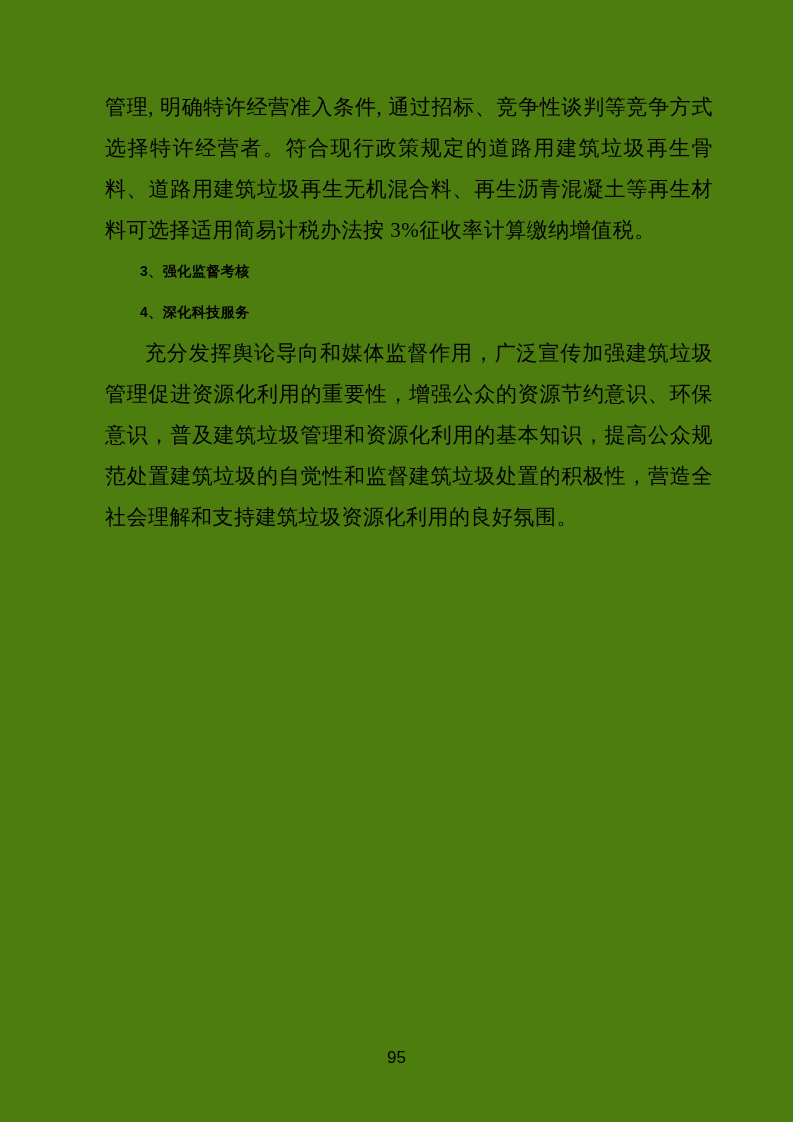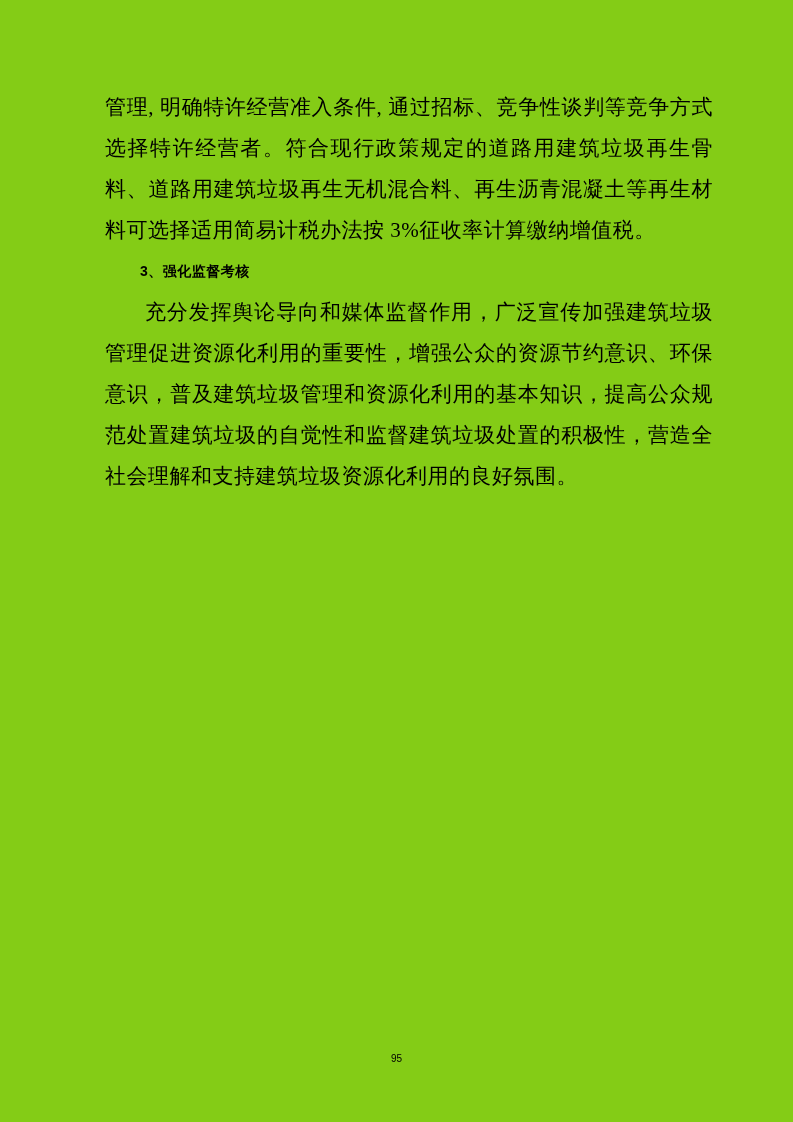--- a/index.html
+++ b/index.html
@@ -4,21 +4,21 @@
 <style>
   html, body {
     margin: 0;
     padding: 0;
     background: #ffffff;
   }
   .page {
     position: relative;
     width: 793px;
     height: 1122px;
-    background: #84cc16;
+    background: #4d7c0f;
     color: #000000;
     font-family: "Liberation Serif", "DejaVu Serif", serif;
     overflow: hidden;
     box-sizing: border-box;
   }
   .content {
     position: absolute;
     left: 105px;
     top: 87px;
     width: 608px;
@@ -45,29 +45,30 @@
   }
   .footer {
     position: absolute;
     left: 0;
     right: 0;
     top: 1048px;
     text-align: center;
   }
   .page-number {
     font-family: "Liberation Sans", "DejaVu Sans", sans-serif;
-    font-size: 10px;
+    font-size: 17px;
     color: #000000;
   }
 </style>
 </head>
 <body>
 
 <div class="page">
   <div class="content">
     <p class="para">管理, 明确特许经营准入条件, 通过招标、竞争性谈判等竞争方式选择特许经营者。符合现行政策规定的道路用建筑垃圾再生骨料、道路用建筑垃圾再生无机混合料、再生沥青混凝土等再生材料可选择适用简易计税办法按 3%征收率计算缴纳增值税。</p>
     <h3 class="heading">3、强化监督考核</h3>
+    <h3 class="heading">4、深化科技服务</h3>
     <p class="para indent">充分发挥舆论导向和媒体监督作用，广泛宣传加强建筑垃圾管理促进资源化利用的重要性，增强公众的资源节约意识、环保意识，普及建筑垃圾管理和资源化利用的基本知识，提高公众规范处置建筑垃圾的自觉性和监督建筑垃圾处置的积极性，营造全社会理解和支持建筑垃圾资源化利用的良好氛围。</p>
   </div>
   <div class="footer">
     <span class="page-number">95</span>
   </div>
 </div>
 
 </body></html>

